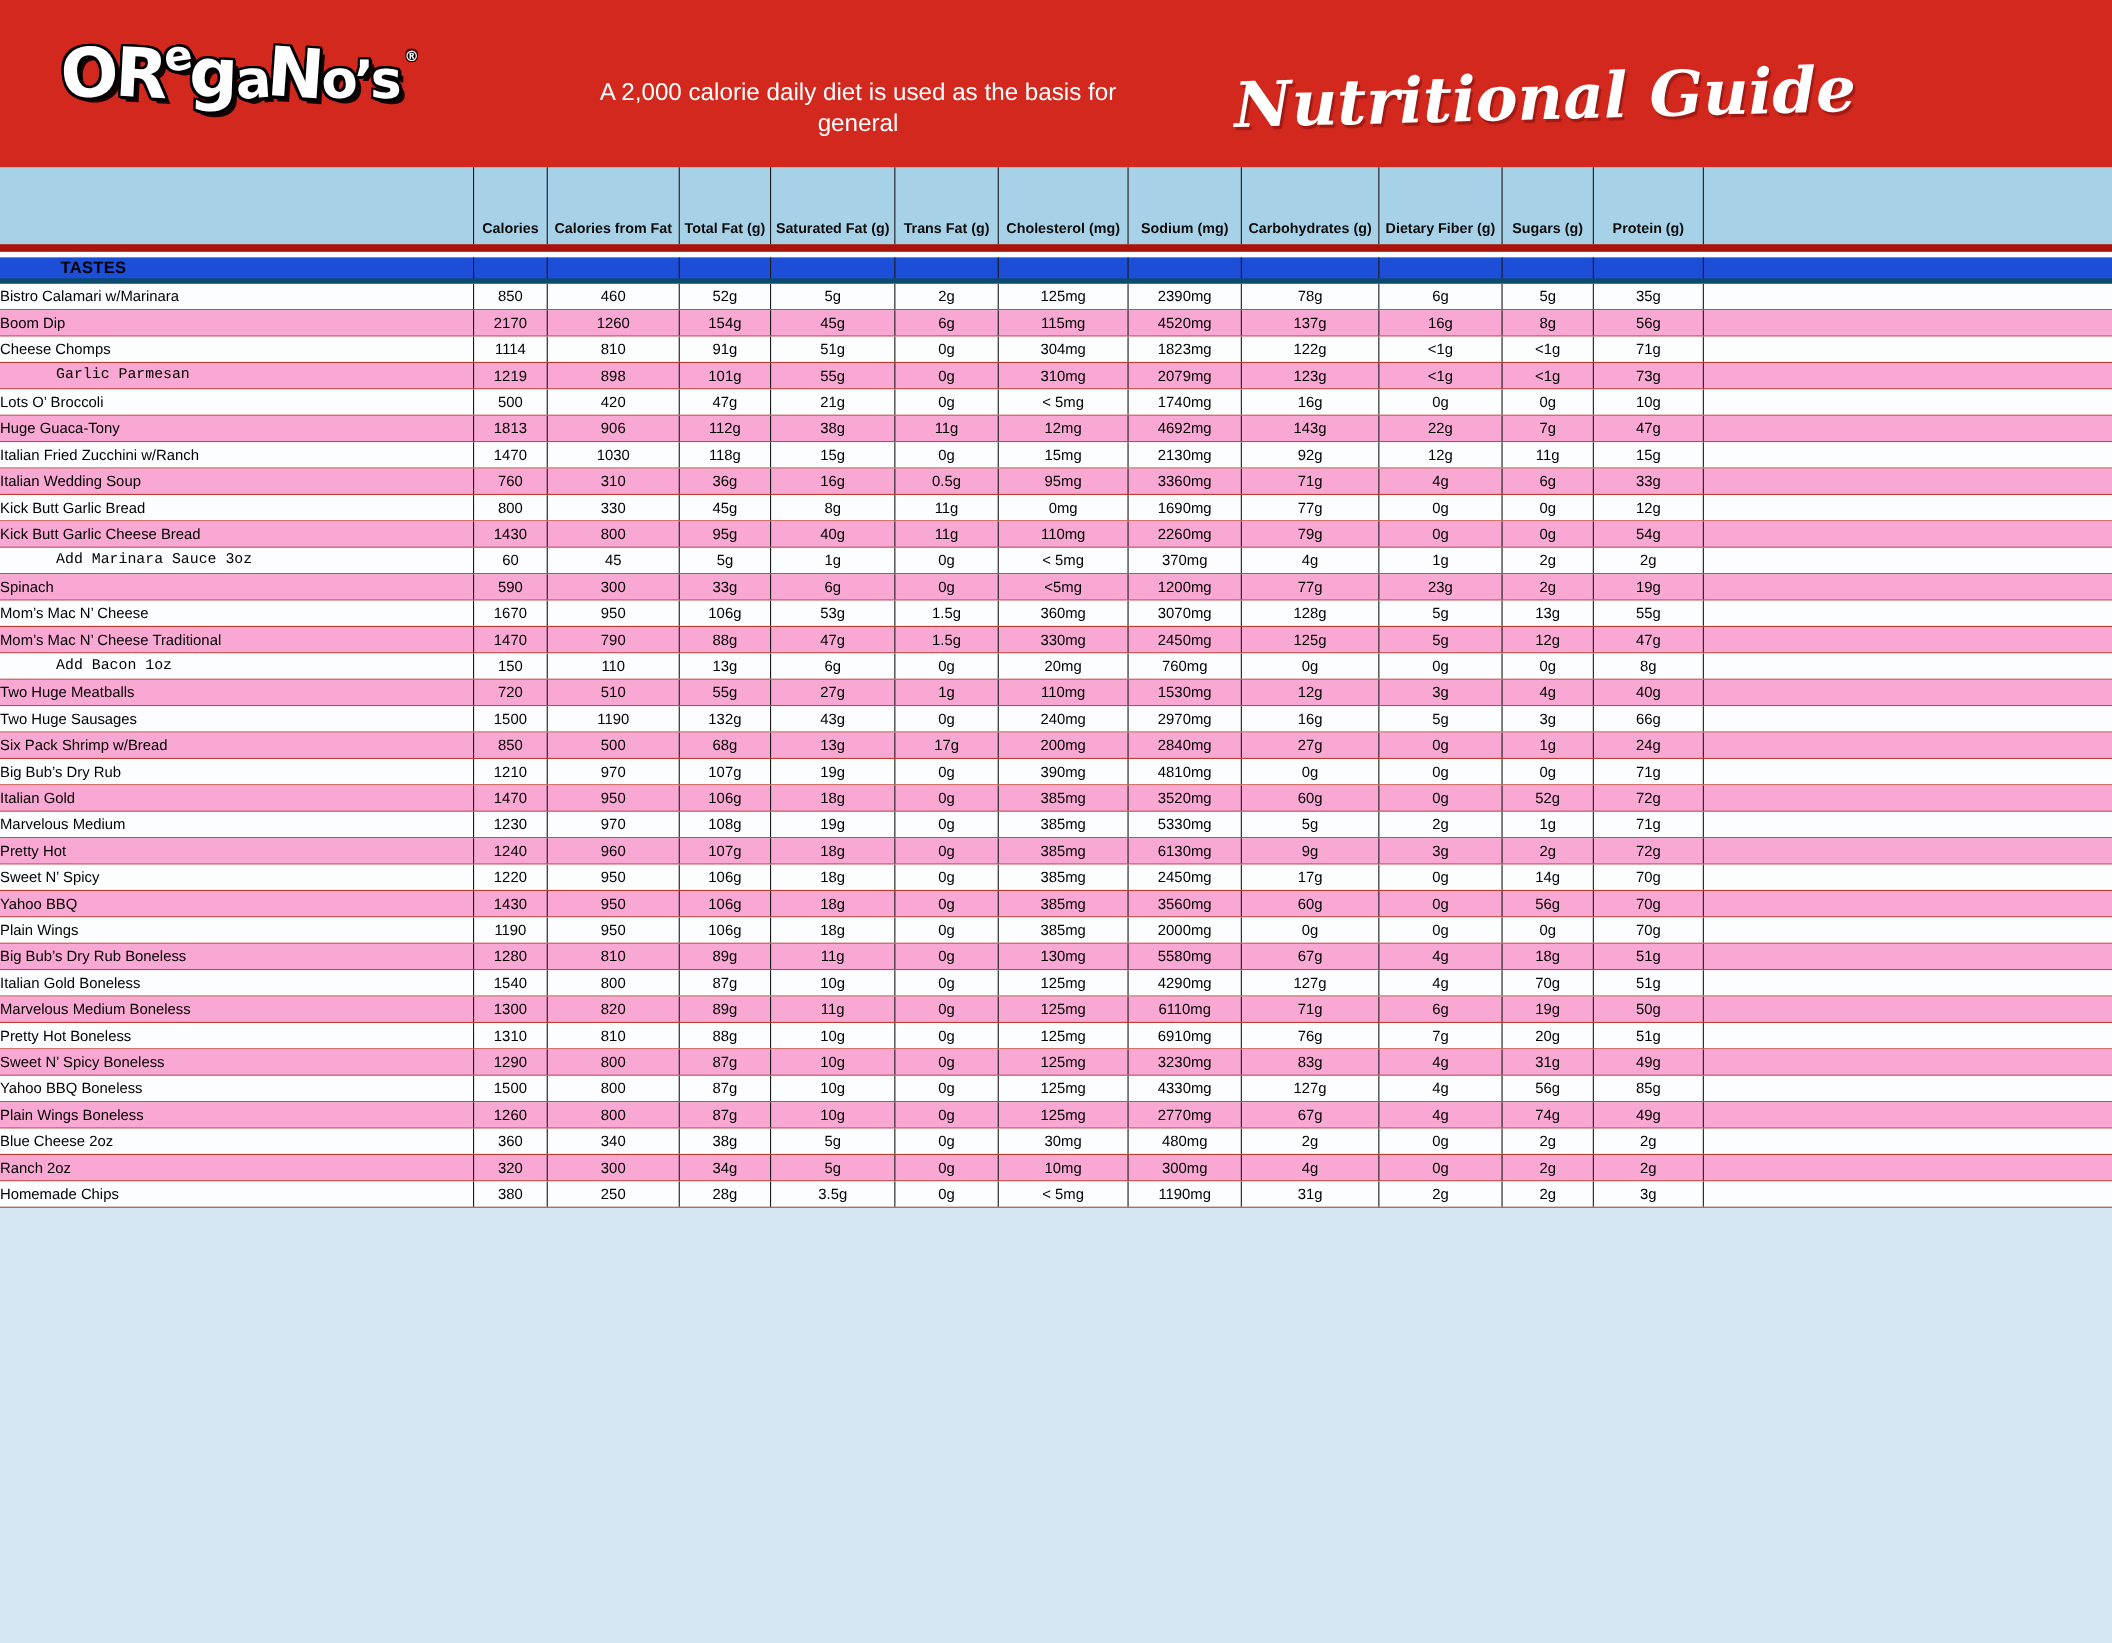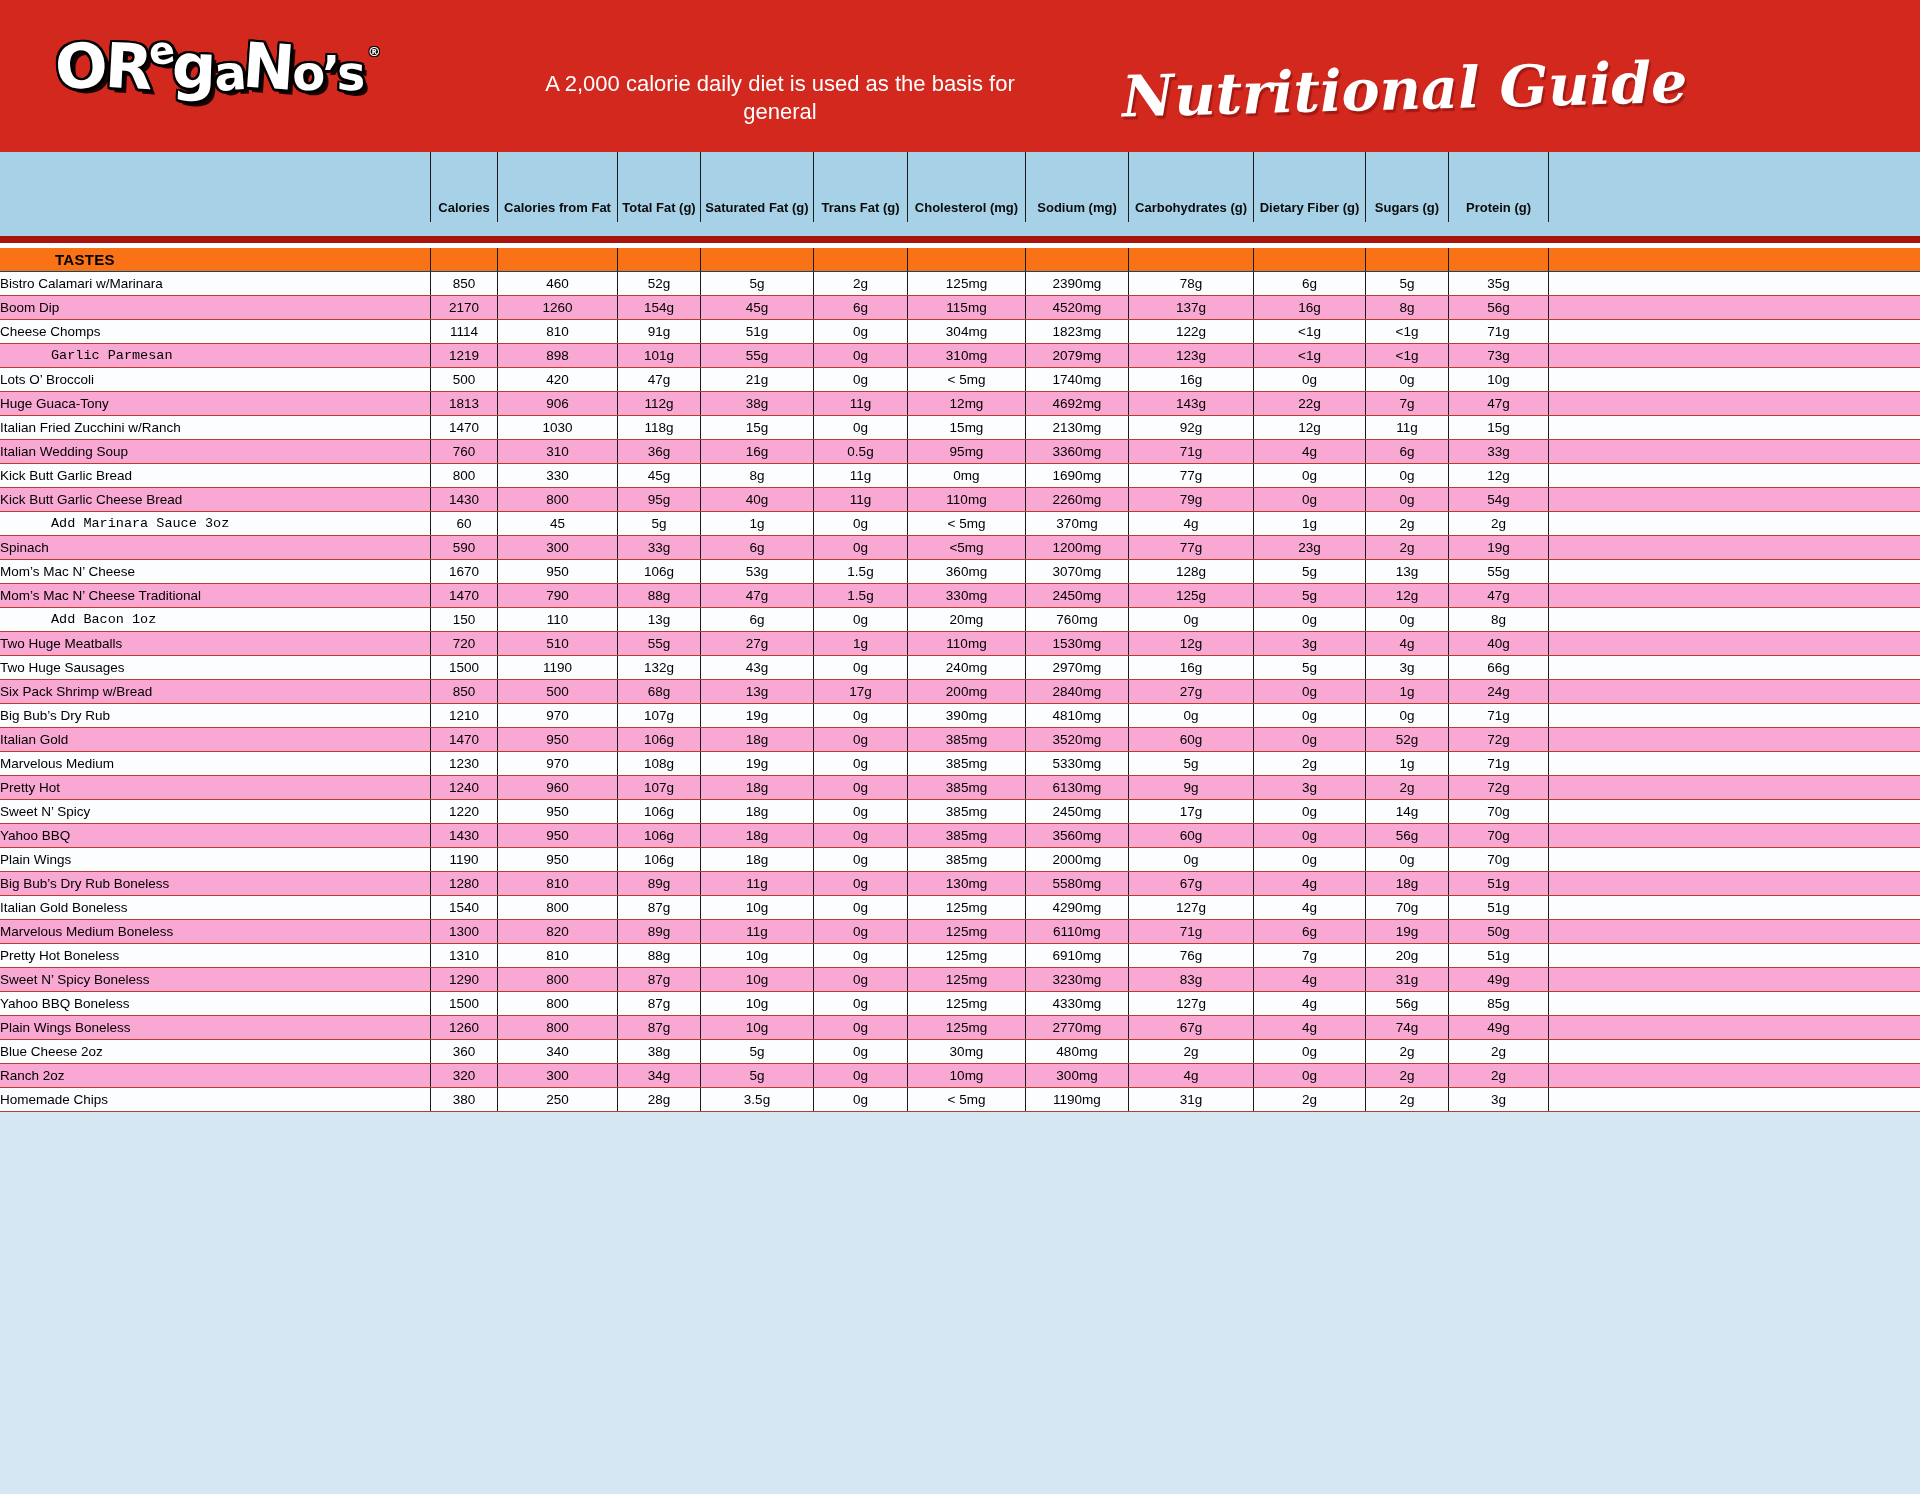--- a/index.html
+++ b/index.html
@@ -52,31 +52,31 @@
     font-family:"DejaVu Serif", serif; font-style:italic; font-weight:bold;
     font-size:57px; color:#fff; transform:rotate(-1.5deg);
     text-shadow:2px 3px 1px rgba(70,0,0,0.35);
     white-space:nowrap;
   }
 
   
   .gridrow { display:grid; grid-template-columns:var(--cols); }
   .vline { border-left:1px solid #1a1a1a; }
 
-  .col-headers { height:84px; background:#a7d1e7; }
+  .col-headers { height:70px; background:#a7d1e7; }
   .hcell {
     display:flex; align-items:flex-end; justify-content:center;
     padding-bottom:7px; font-weight:bold; font-size:13px; color:#0b0b0b;
     white-space:nowrap; height:70px; overflow:visible;
   }
 
   .red-bar { height:7px; background:#a9130c; }
   .gap-strip { height:5px; background:#fbfdfe; }
 
-  .section-row { height:24px; background:#f97316; border-bottom:1px solid #0c4a6e; }
+  .section-row { height:24px; background:#1d4ed8; border-bottom:5px solid #0c4a6e; }
   .section-label {
     font-weight:bold; font-size:15px; color:#000;
     display:flex; align-items:center; padding-left:55px;
     letter-spacing:0.3px;
   }
 
   .data-row { height:24px; background:#fbfdfe; border-bottom:1px solid #bf3b2e; }
   .data-row.alt { background:#f9a8d4; }
   .dcell {
     display:flex; align-items:center; justify-content:center;

